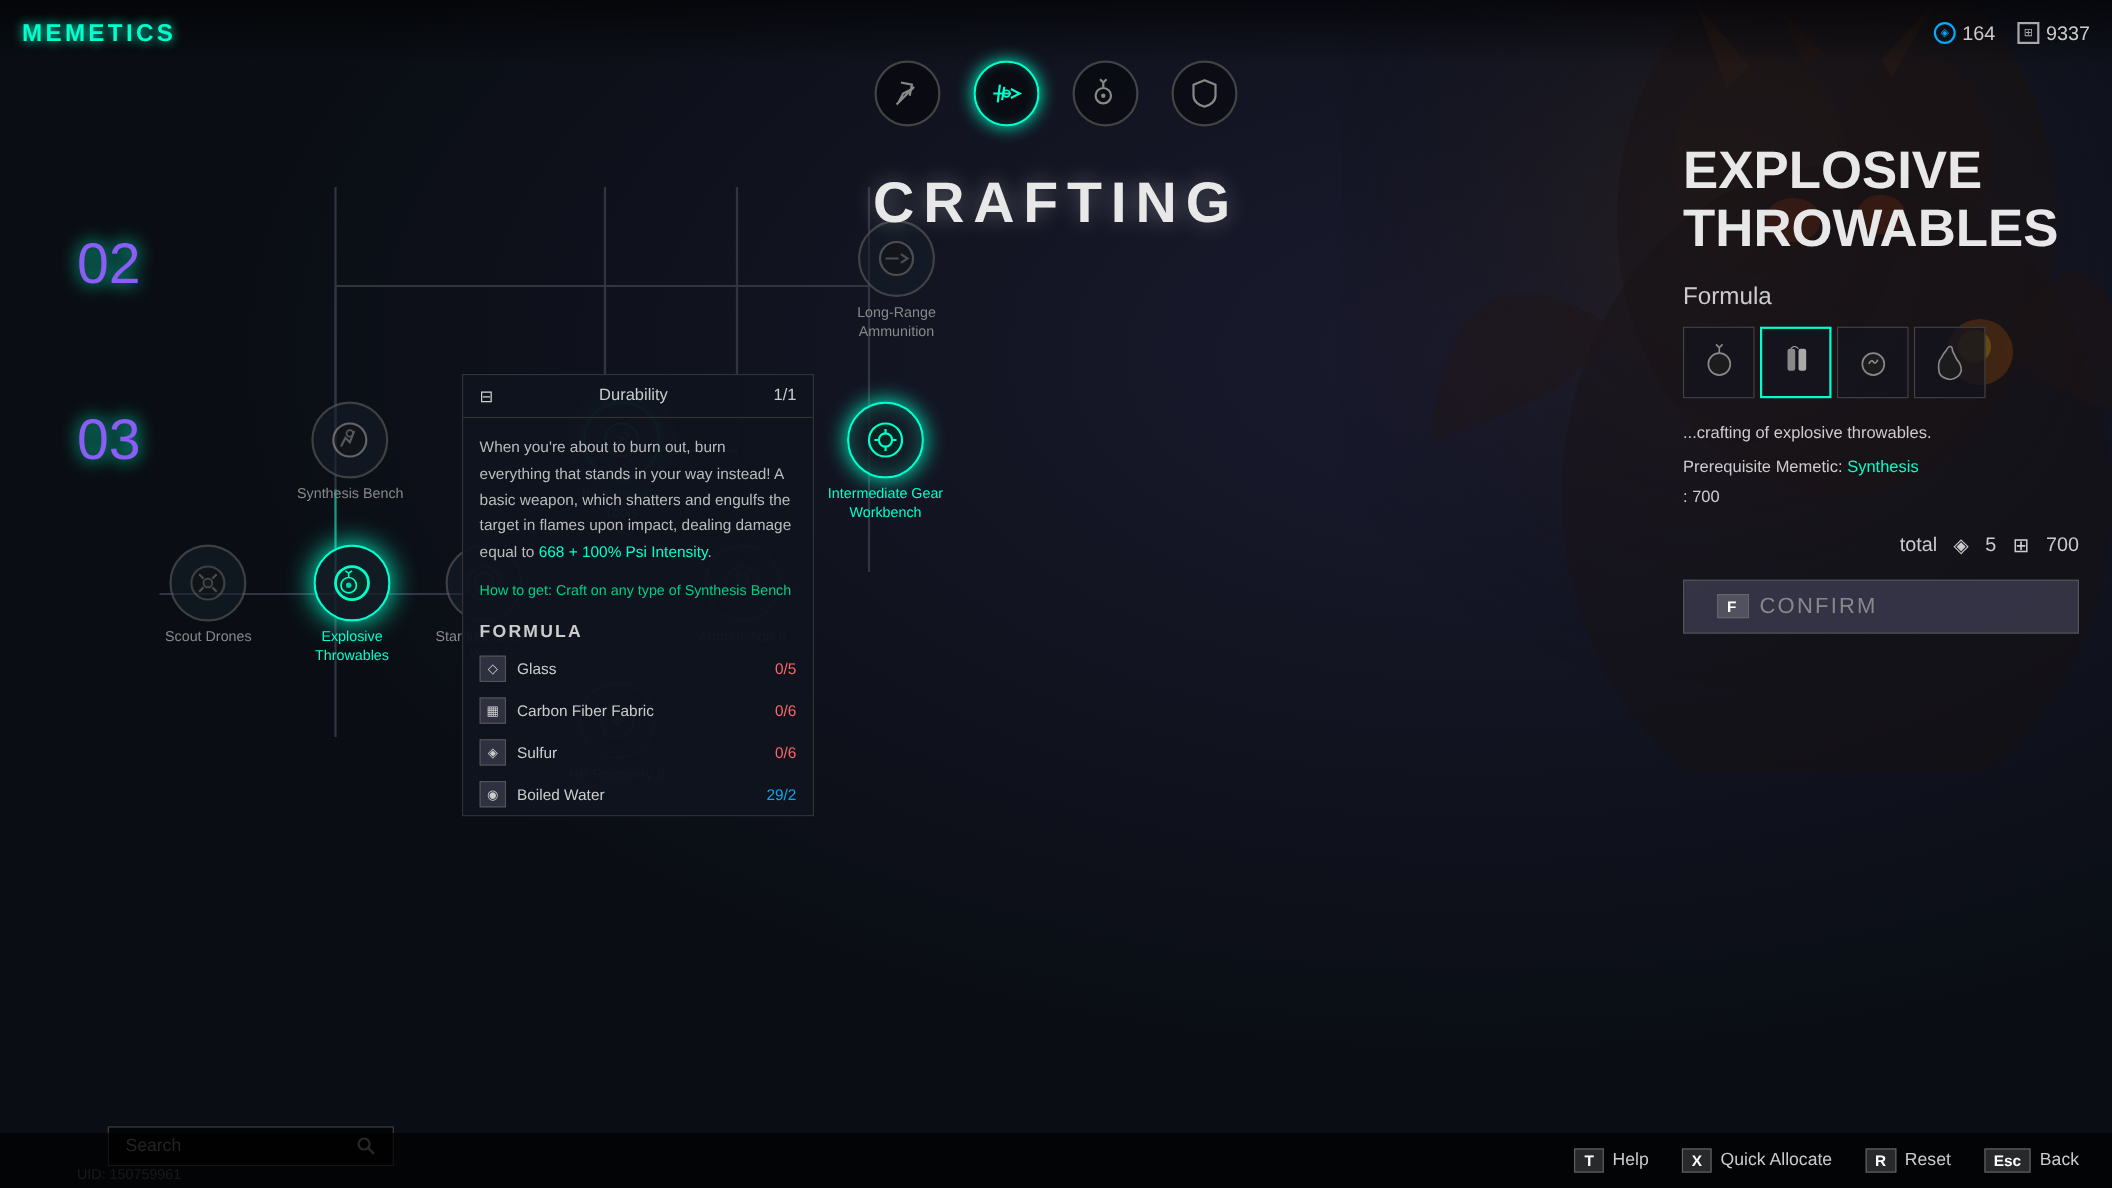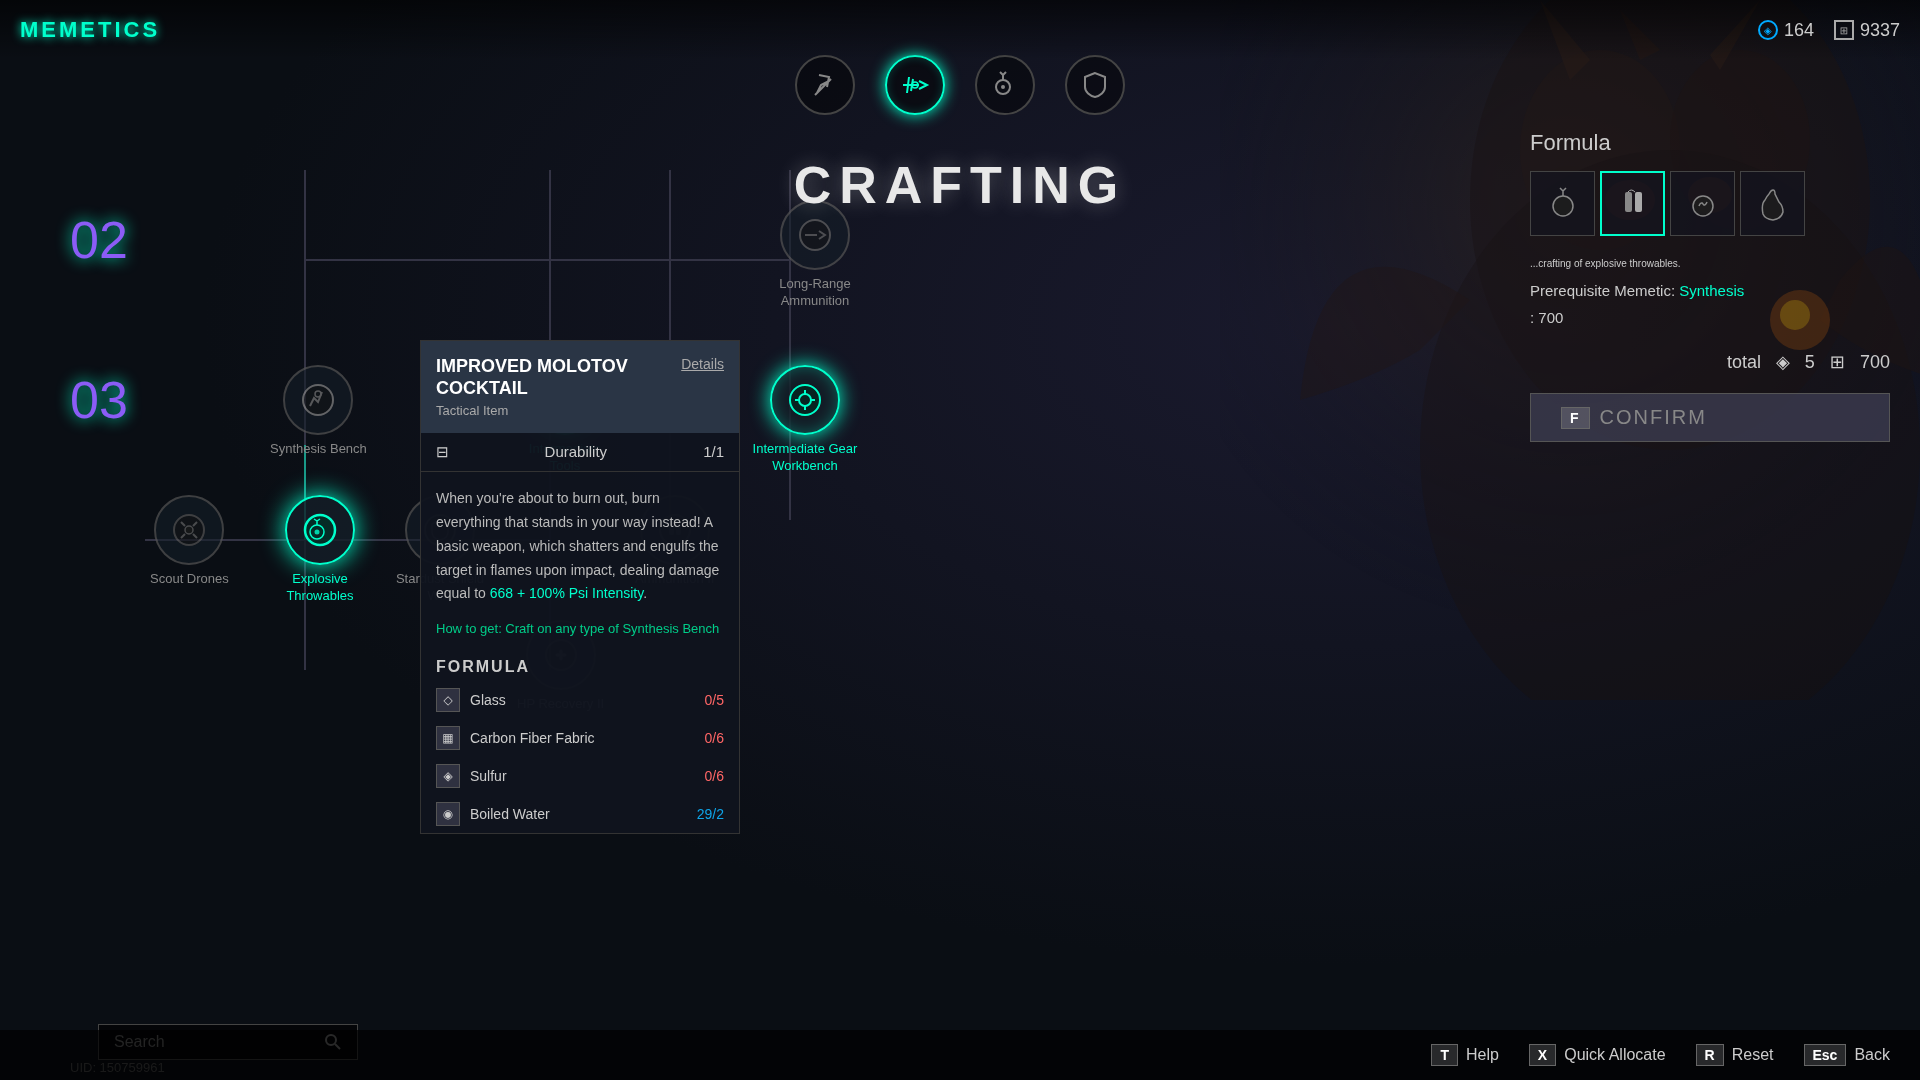--- a/index.html
+++ b/index.html
@@ -321,21 +321,21 @@
       display: flex;
       align-items: center;
       justify-content: center;
     }
 
     .formula-icon-box.selected {
       border: 2px solid #00ffcc;
     }
 
     .panel-desc {
-      font-size: 10px;
+      font-size: 15px;
       color: #ccc;
       padding: 0 30px;
       line-height: 1.6;
       margin-bottom: 10px;
     }
 
     .panel-req {
       font-size: 15px;
       color: #ccc;
       padding: 0 30px;
@@ -709,20 +709,24 @@
       <svg width="36" height="36" viewBox="0 0 36 36">
           <circle cx="18" cy="18" r="15" stroke="#666" stroke-width="2" fill="rgba(20,20,20,0.6)"></circle>
           <path d="M14 18h8M18 14v8" stroke="#888" stroke-width="3" stroke-linecap="round"></path>
         </svg>
     </div>
     <div class="node-label dim">HP Recovery II</div>
   </div>
 </div>
 
 <div class="right-panel">
+  <div class="panel-title">
+    <span style="white-space:pre-line;">EXPLOSIVE
+THROWABLES</span>
+  </div>
   <div class="panel-formula-label">Formula</div>
   <div class="formula-icons">
     <div class="formula-icon-box">
       <svg width="40" height="40" viewBox="0 0 40 40">
           <circle cx="20" cy="22" r="10" stroke="#888" stroke-width="1.5" fill="rgba(30,30,30,0.8)"></circle>
           <path d="M20 12V7M20 7l3-3M20 7l-3-3" stroke="#888" stroke-width="1.5"></path>
         </svg>
     </div>
     <div class="formula-icon-box selected">
       <svg width="40" height="40" viewBox="0 0 40 40">
@@ -764,28 +768,20 @@
     <span>700</span>
   </div>
 
   <div class="confirm-btn">
     <span class="key-badge">F</span>
     <span>CONFIRM</span>
   </div>
 </div>
 
 <div class="tooltip-panel">
-  <div class="tooltip-header">
-    <div>
-      <div class="tooltip-item-name" style="white-space:pre-line;">IMPROVED MOLOTOV
-COCKTAIL</div>
-      <div class="tooltip-item-type">Tactical Item</div>
-    </div>
-    <div class="tooltip-details-link">Details</div>
-  </div>
 
   <div class="tooltip-durability">
     <span>⊟</span>
     <span>Durability</span>
     <span>1/1</span>
   </div>
 
   <div class="tooltip-desc">
     <span>When you're about to burn out, burn everything that stands in your way instead! A basic weapon, which shatters and engulfs the target in flames upon impact, dealing damage equal to </span><span class="tooltip-damage">668 + 100% Psi Intensity</span>.
   </div>

